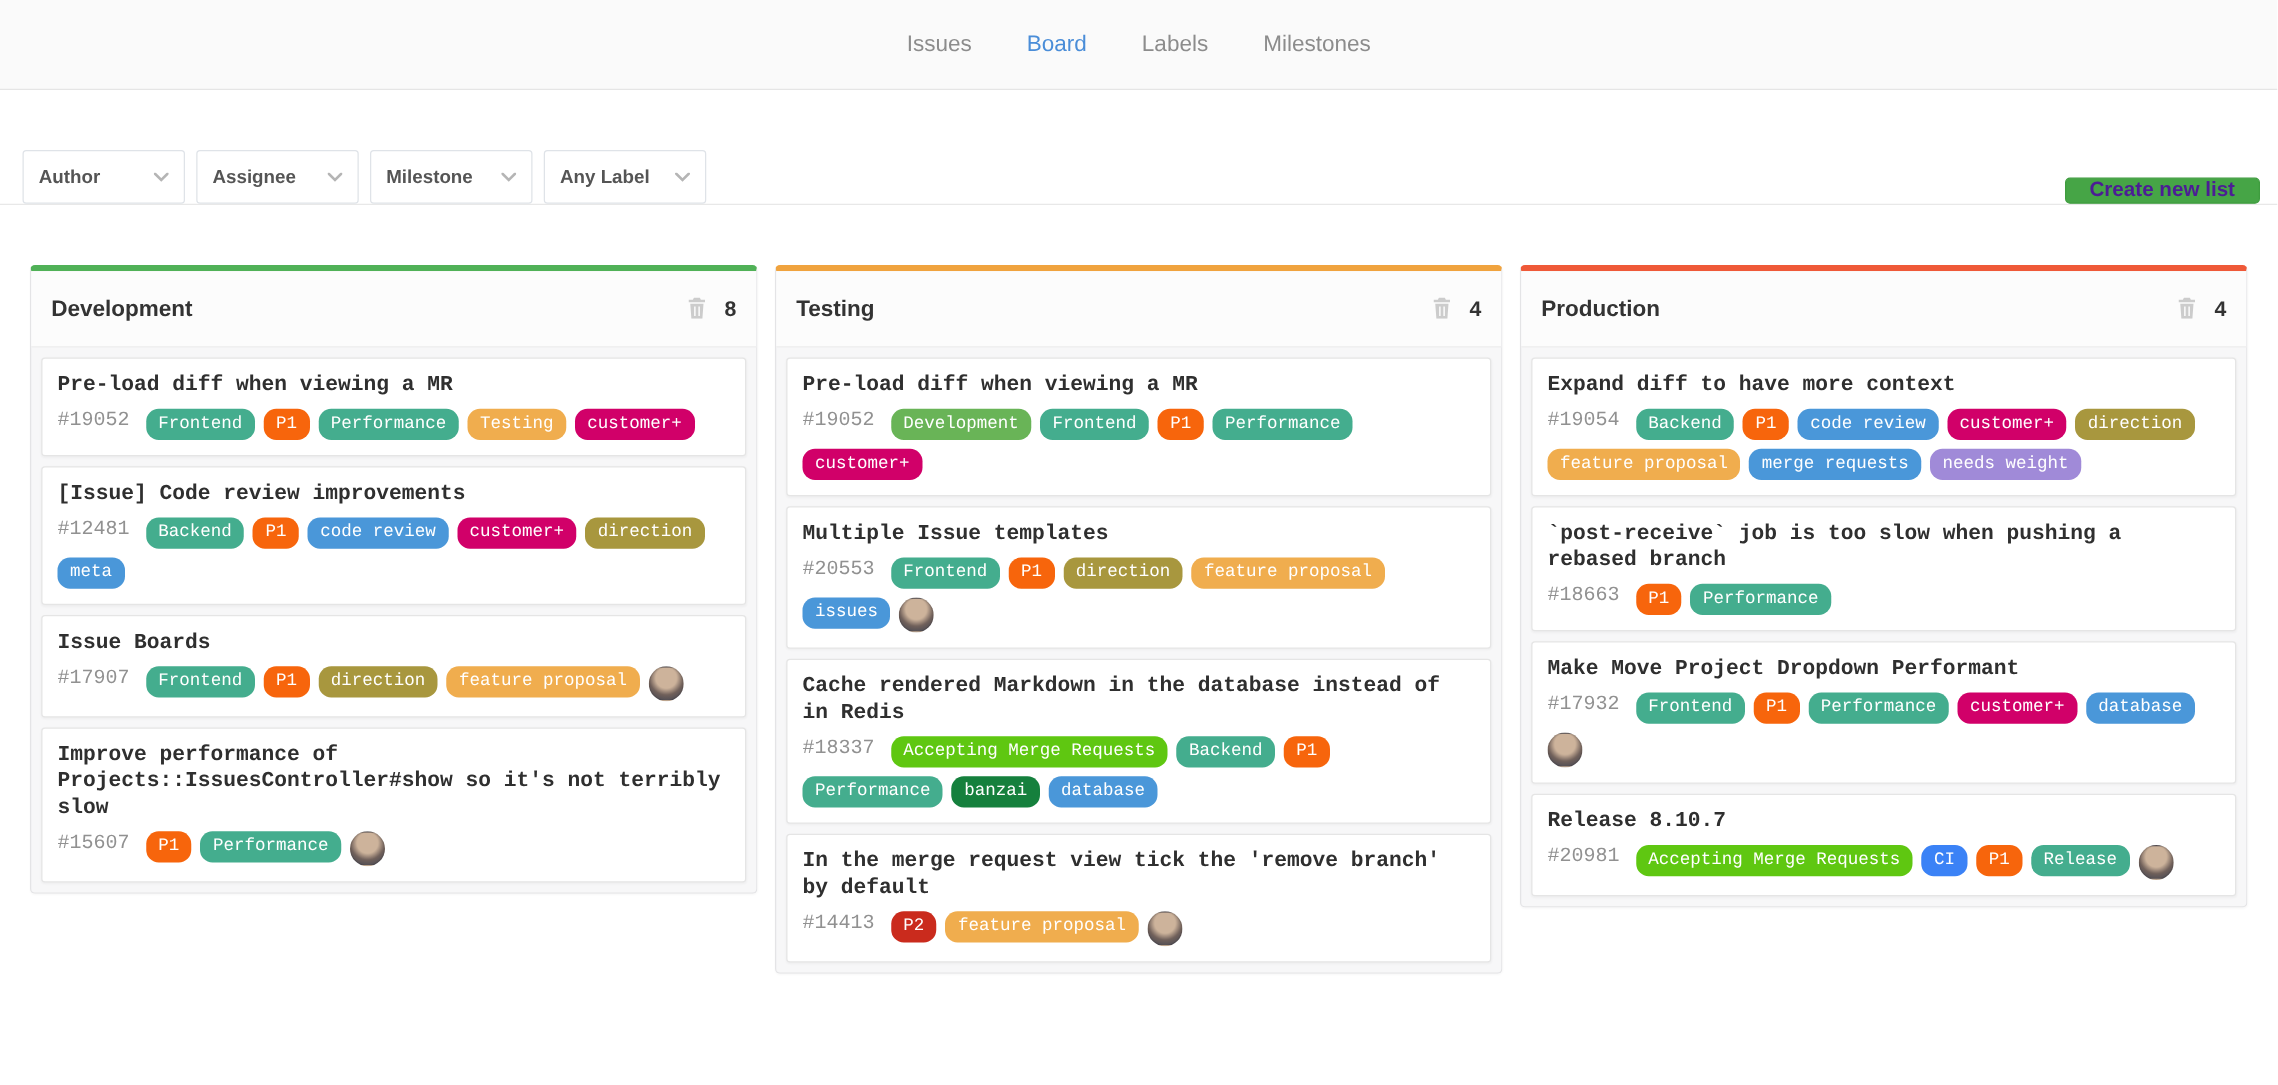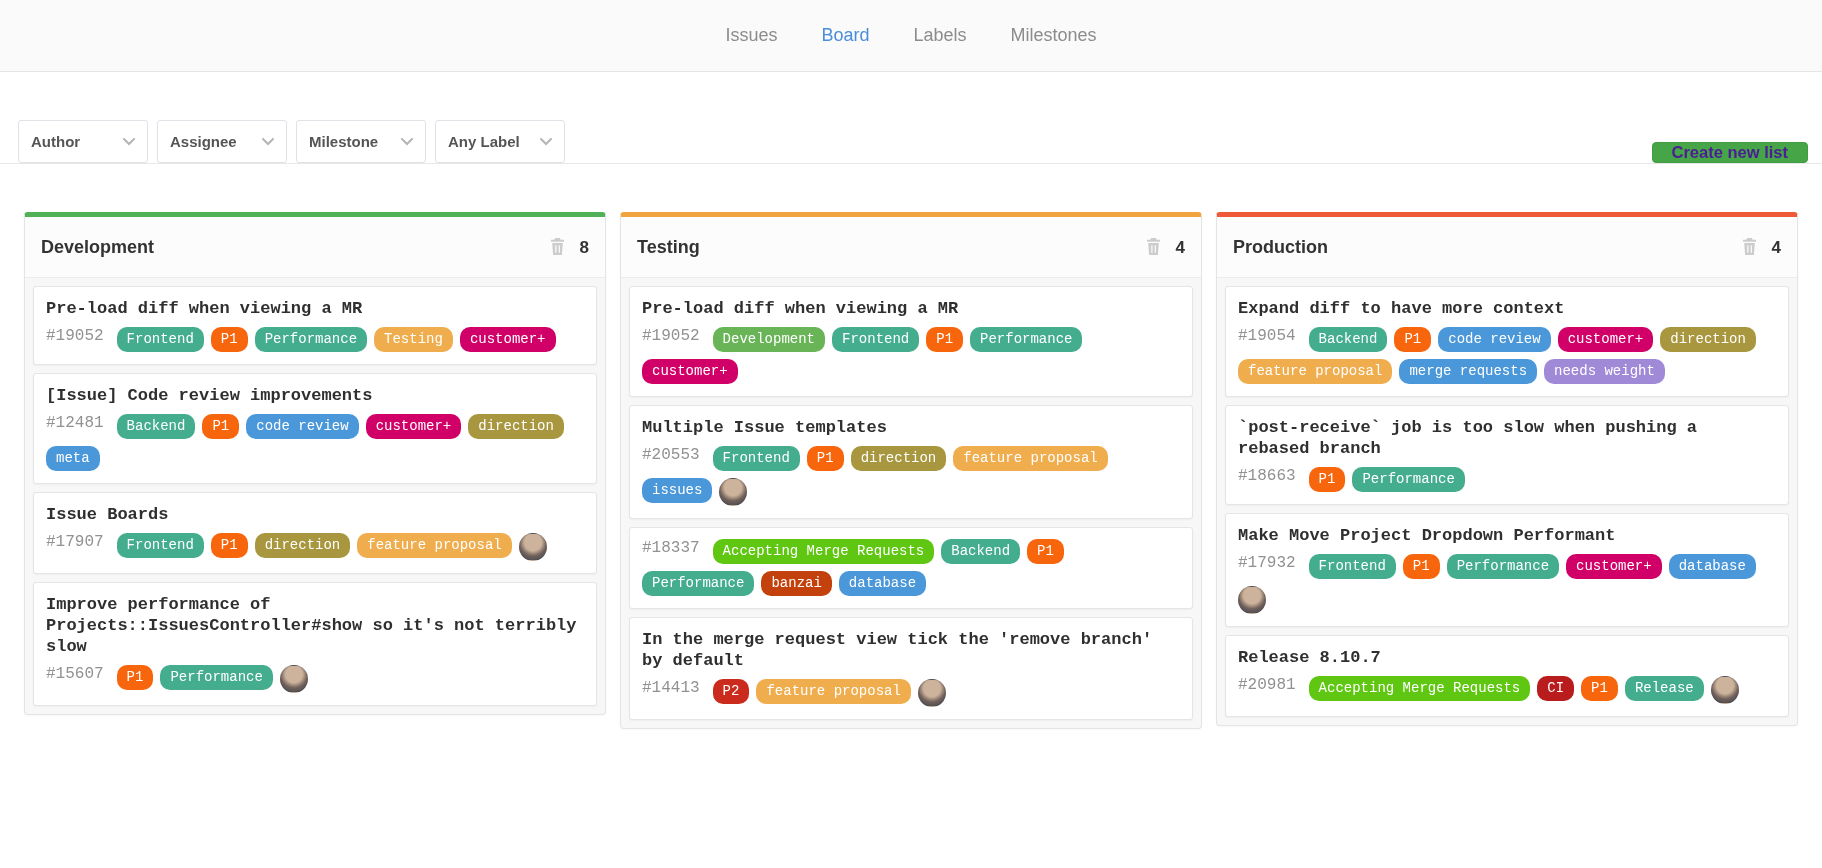--- a/index.html
+++ b/index.html
@@ -228,27 +228,28 @@
     <span class="label" style="background: rgb(68, 173, 142);">Frontend</span>
             <span class="label" style="background: rgb(247, 101, 12);">P1</span>
             <span class="label" style="background: rgb(168, 151, 62);">direction</span>
             <span class="label" style="background: rgb(240, 173, 78);">feature proposal</span>
             <span class="label" style="background: rgb(74, 151, 217);">issues</span>
             <span class="avatar"></span>
           </div>
   </div>
 
   <div class="card">
+    <div class="card-title">Cache rendered Markdown in the database instead of in Redis</div>
     <div class="card-meta">
       <span class="issue-number">#18337</span>
     <span class="label" style="background: rgb(95, 199, 17);">Accepting Merge Requests</span>
             <span class="label" style="background: rgb(68, 173, 142);">Backend</span>
             <span class="label" style="background: rgb(247, 101, 12);">P1</span>
             <span class="label" style="background: rgb(68, 173, 142);">Performance</span>
-            <span class="label" style="background: #c2410c;">banzai</span>
+            <span class="label" style="background: #15803d;">banzai</span>
             <span class="label" style="background: rgb(74, 151, 217);">database</span>
           </div>
   </div>
 
   <div class="card">
     <div class="card-title">In the merge request view tick the 'remove branch' by default</div>
     <div class="card-meta">
       <span class="issue-number">#14413</span>
     <span class="label" style="background: rgb(202, 43, 29);">P2</span>
             <span class="label" style="background: rgb(240, 173, 78);">feature proposal</span>
@@ -308,21 +309,21 @@
             <span class="label" style="background: rgb(74, 151, 217);">database</span>
             <span class="avatar"></span>
           </div>
   </div>
 
   <div class="card">
     <div class="card-title">Release 8.10.7</div>
     <div class="card-meta">
       <span class="issue-number">#20981</span>
     <span class="label" style="background: rgb(95, 199, 17);">Accepting Merge Requests</span>
-            <span class="label" style="background: #b91c1c;">CI</span>
+            <span class="label" style="background: #3b82f6;">CI</span>
             <span class="label" style="background: rgb(247, 101, 12);">P1</span>
             <span class="label" style="background: rgb(68, 173, 142);">Release</span>
             <span class="avatar"></span>
           </div>
   </div>
 </div>
   </div>
 </div>
 
 </body></html>

